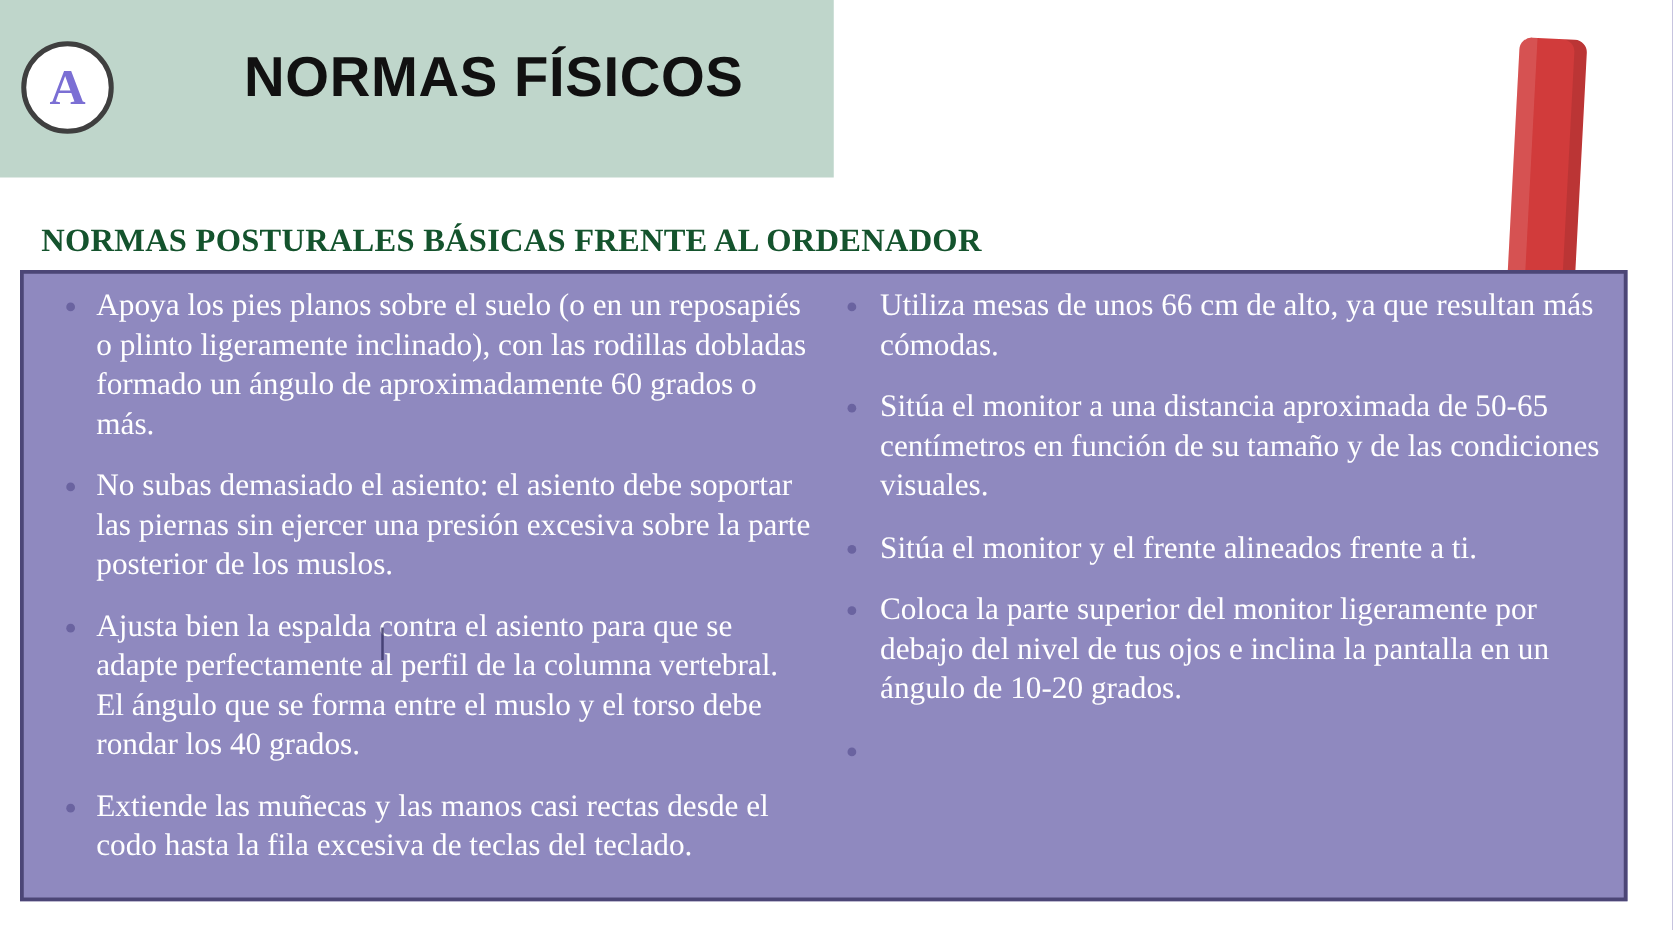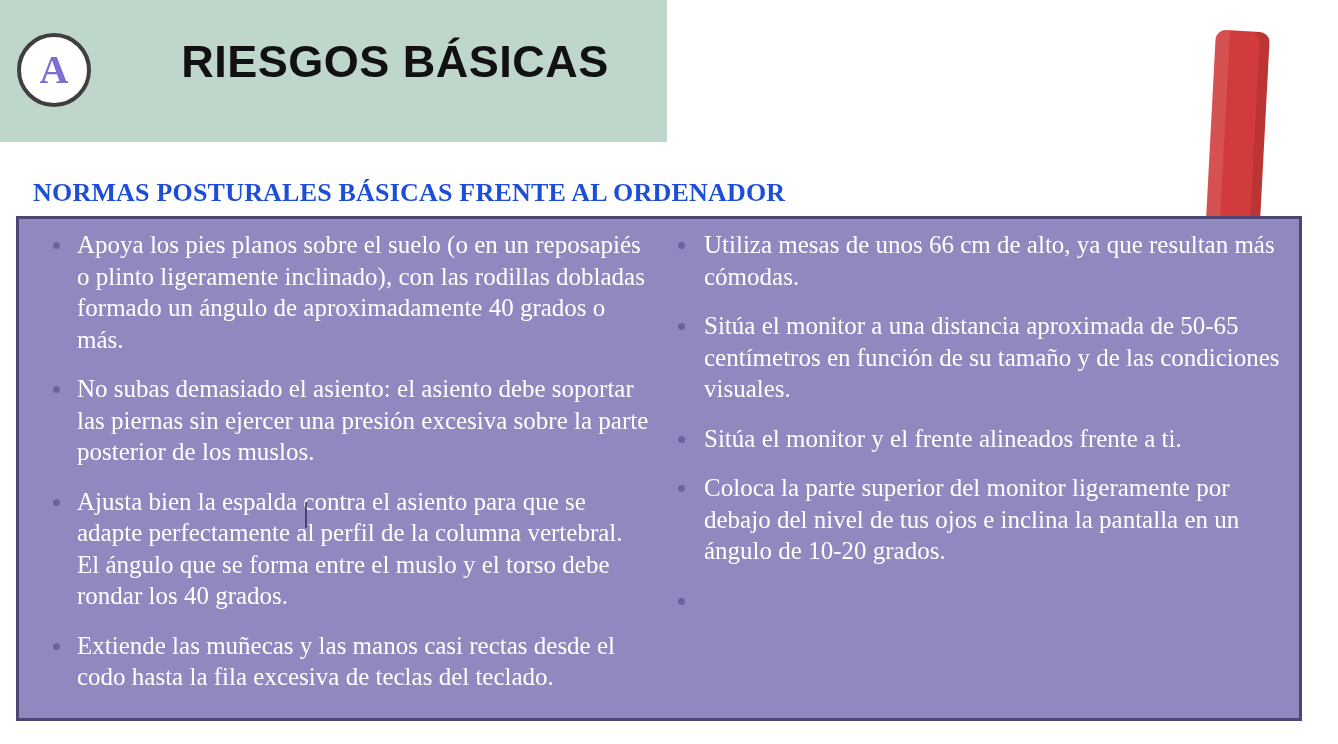--- a/index.html
+++ b/index.html
@@ -104,21 +104,21 @@
   }
 
   
   .subtitle {
     position: absolute;
     left: 33px;
     top: 178px;
     font-family: "Liberation Serif", serif;
     font-weight: bold;
     font-size: 26px;
-    color: #1d4ed8;
+    color: #14532d;
     letter-spacing: 0.2px;
   }
 
   
   .panel {
     position: absolute;
     left: 16px;
     top: 216px;
     width: 1286px;
     height: 505px;
@@ -179,34 +179,34 @@
 </style>
 </head>
 <body>
 
 <div class="header-band"></div>
 
 <div class="badge">
   <span>A</span>
 </div>
 
-<div class="title">RIESGOS BÁSICAS</div>
+<div class="title">NORMAS FÍSICOS</div>
 
 <div class="excl-bar"></div>
 <div class="excl-dot"></div>
 
 <div class="subtitle">NORMAS POSTURALES BÁSICAS FRENTE AL ORDENADOR</div>
 
 <div class="panel">
 
   <div class="col col-left">
     <ul class="bullets">
       <li>
         <span class="dot"></span>
-        <span>Apoya los pies planos sobre el suelo (o en un reposapiés o plinto ligeramente inclinado), con las rodillas dobladas formado un ángulo de aproximadamente 40 grados o más.</span>
+        <span>Apoya los pies planos sobre el suelo (o en un reposapiés o plinto ligeramente inclinado), con las rodillas dobladas formado un ángulo de aproximadamente 60 grados o más.</span>
       </li>
       <li>
         <span class="dot"></span>
         <span>No subas demasiado el asiento: el asiento debe soportar las piernas sin ejercer una presión excesiva sobre la parte posterior de los muslos.</span>
       </li>
       <li>
         <span class="dot"></span>
         <span>Ajusta bien la espalda contra el asiento para que se adapte perfectamente al perfil de la columna vertebral. El ángulo que se forma entre el muslo y el torso debe rondar los 40 grados.</span>
       </li>
       <li>

